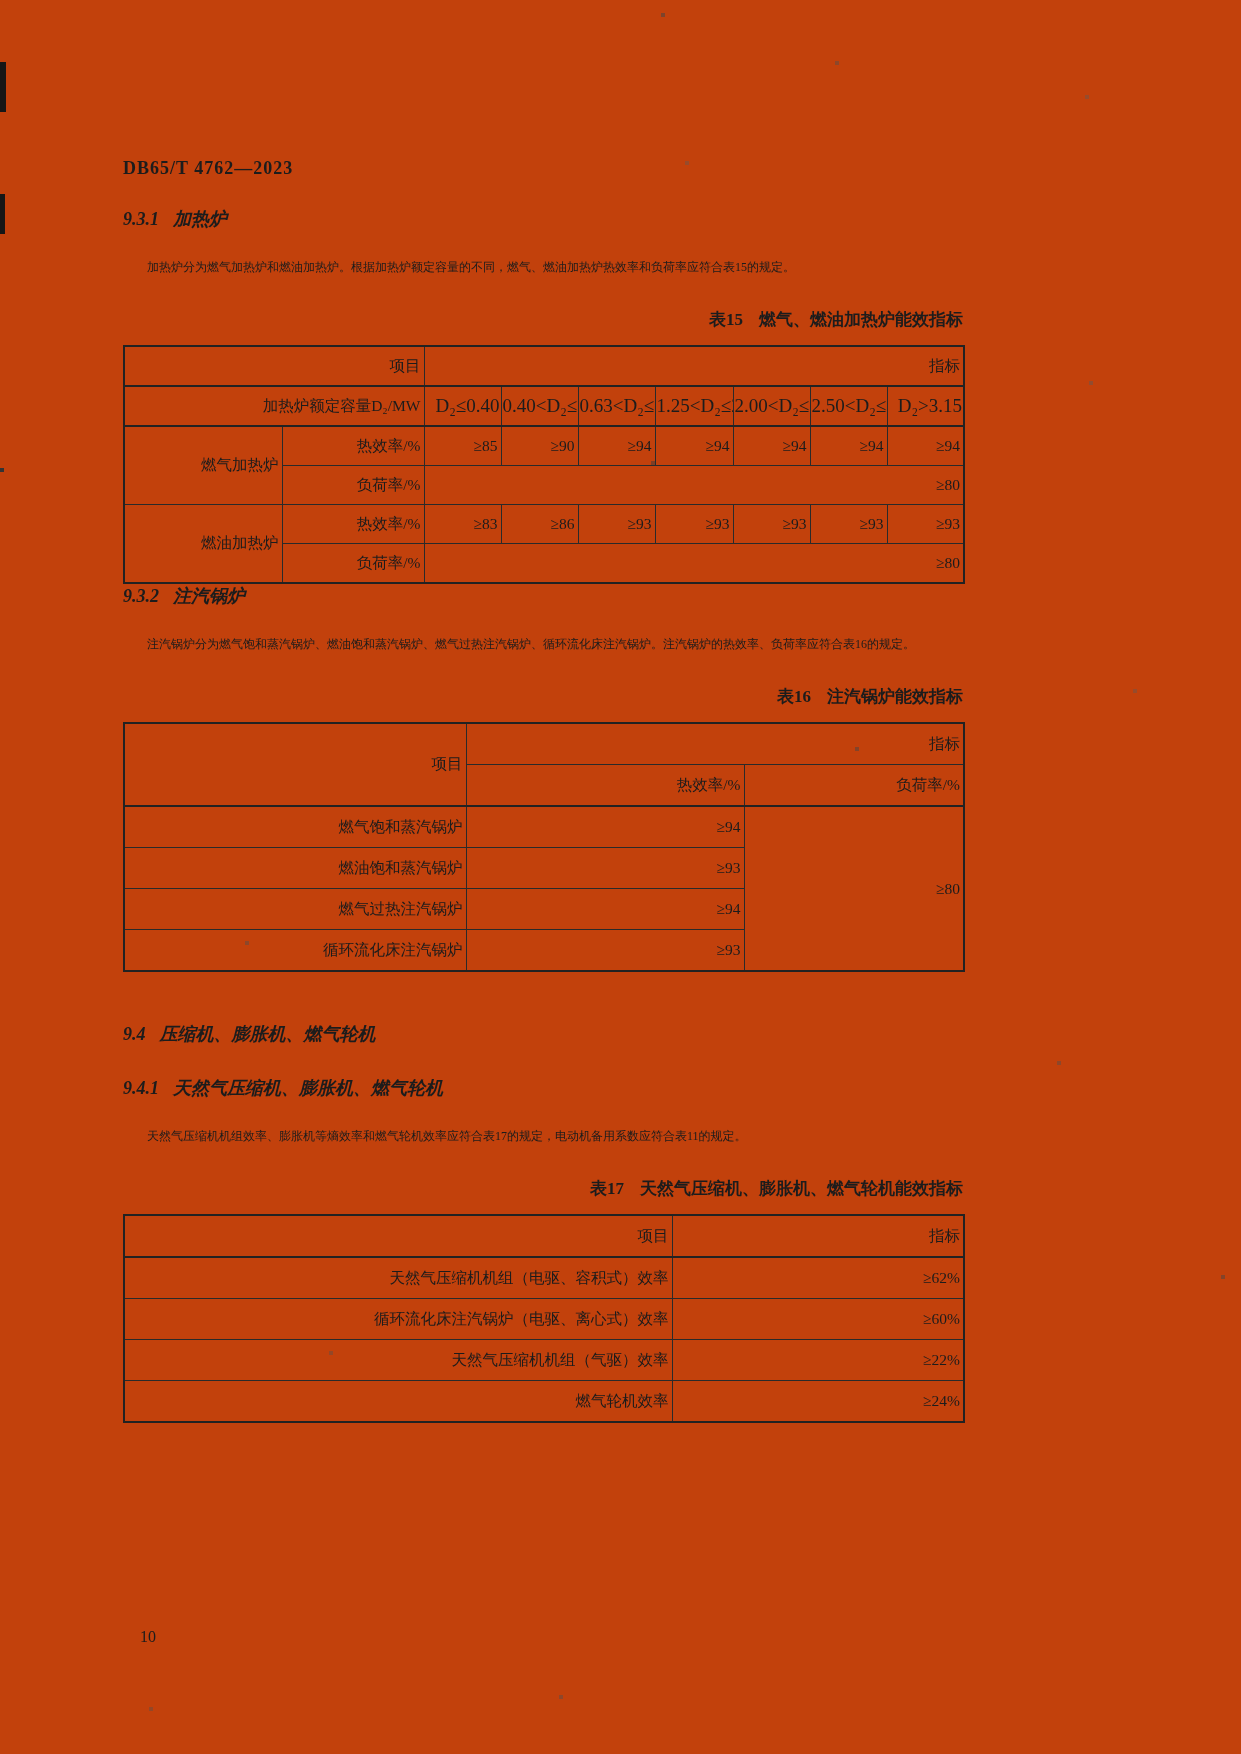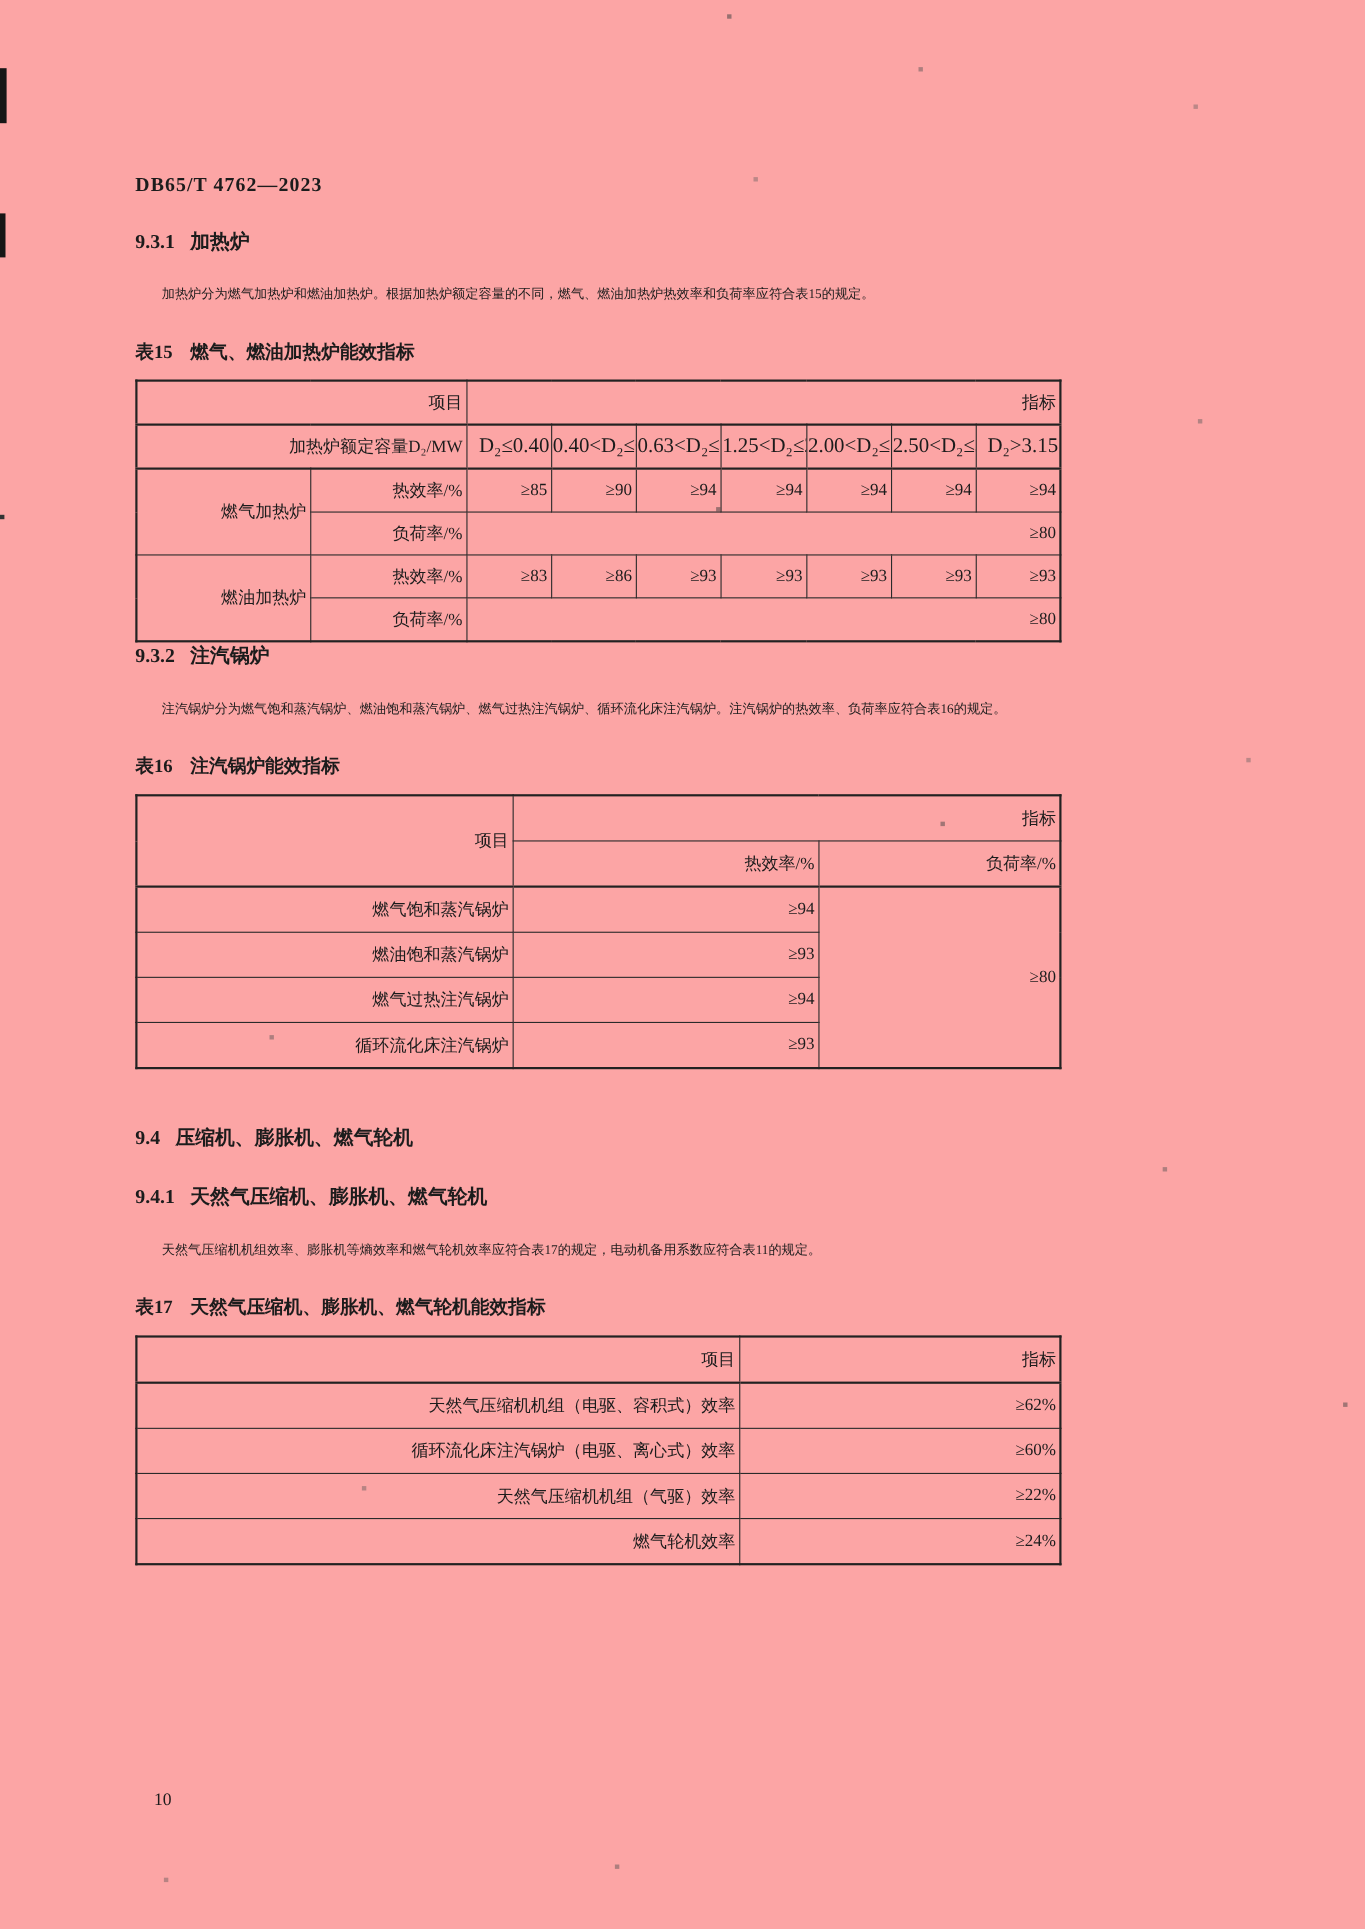--- a/index.html
+++ b/index.html
@@ -1,43 +1,43 @@
 <!DOCTYPE html>
 <html><head>
 <meta charset="utf-8">
 <style>
   html,body { margin:0; padding:0; background:#e8e8e6; }
   .page {
     position:relative;
     width:1241px; height:1754px;
     margin:0 auto;
-    background:#fca5a5;
+    background:#c2410c;
     color:#1c1c1c;
     font-family:"Liberation Serif","DejaVu Serif",serif;
     overflow:hidden;
   }
   .content { position:absolute; left:123px; top:158px; width:840px; }
 
   .doc-code { font-size:18px; font-weight:600; letter-spacing:1px; }
 
-  .h2 { font-weight:bold; font-size:18px; margin:0; }
+  .h2 { font-weight:bold; font-size:18px; margin:0;font-style:italic; }
   .h-num { margin-right:14px; }
   .sec-931 { margin-top:28px; }
   .sec-932 { }
   .sec-94  { margin-top:50px; }
   .sec-941 { margin-top:30px; }
 
   .para {
     font-size:12px; line-height:33px;
     text-indent:2em; margin:20px 0 0 0;
     text-align:justify;
   }
 
   .caption {
-    text-align:left; font-weight:bold; font-size:17px;
+    text-align:right; font-weight:bold; font-size:17px;
     margin:24px 0 14px 0;
   }
   .cap-gap { margin-left:16px; }
 
   table {
     border-collapse:collapse; table-layout:fixed;
     width:840px; font-size:15.5px;
     border:2px solid #222;
   }
   td {

